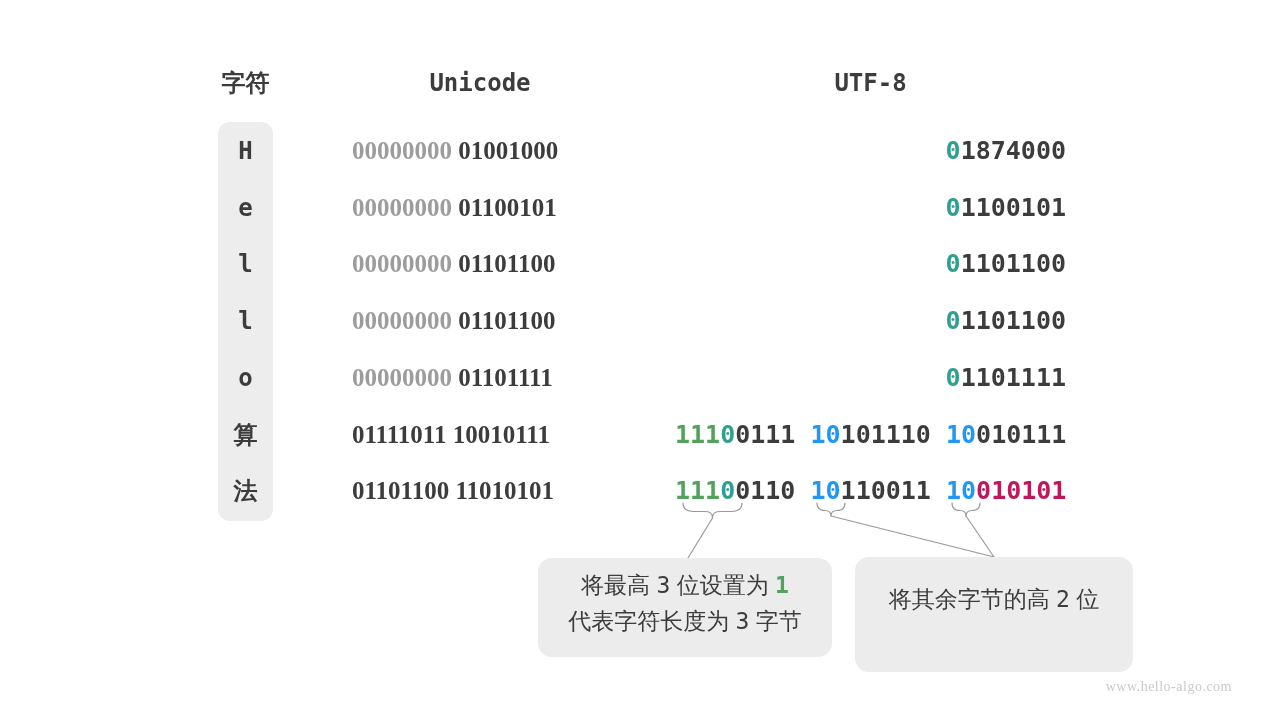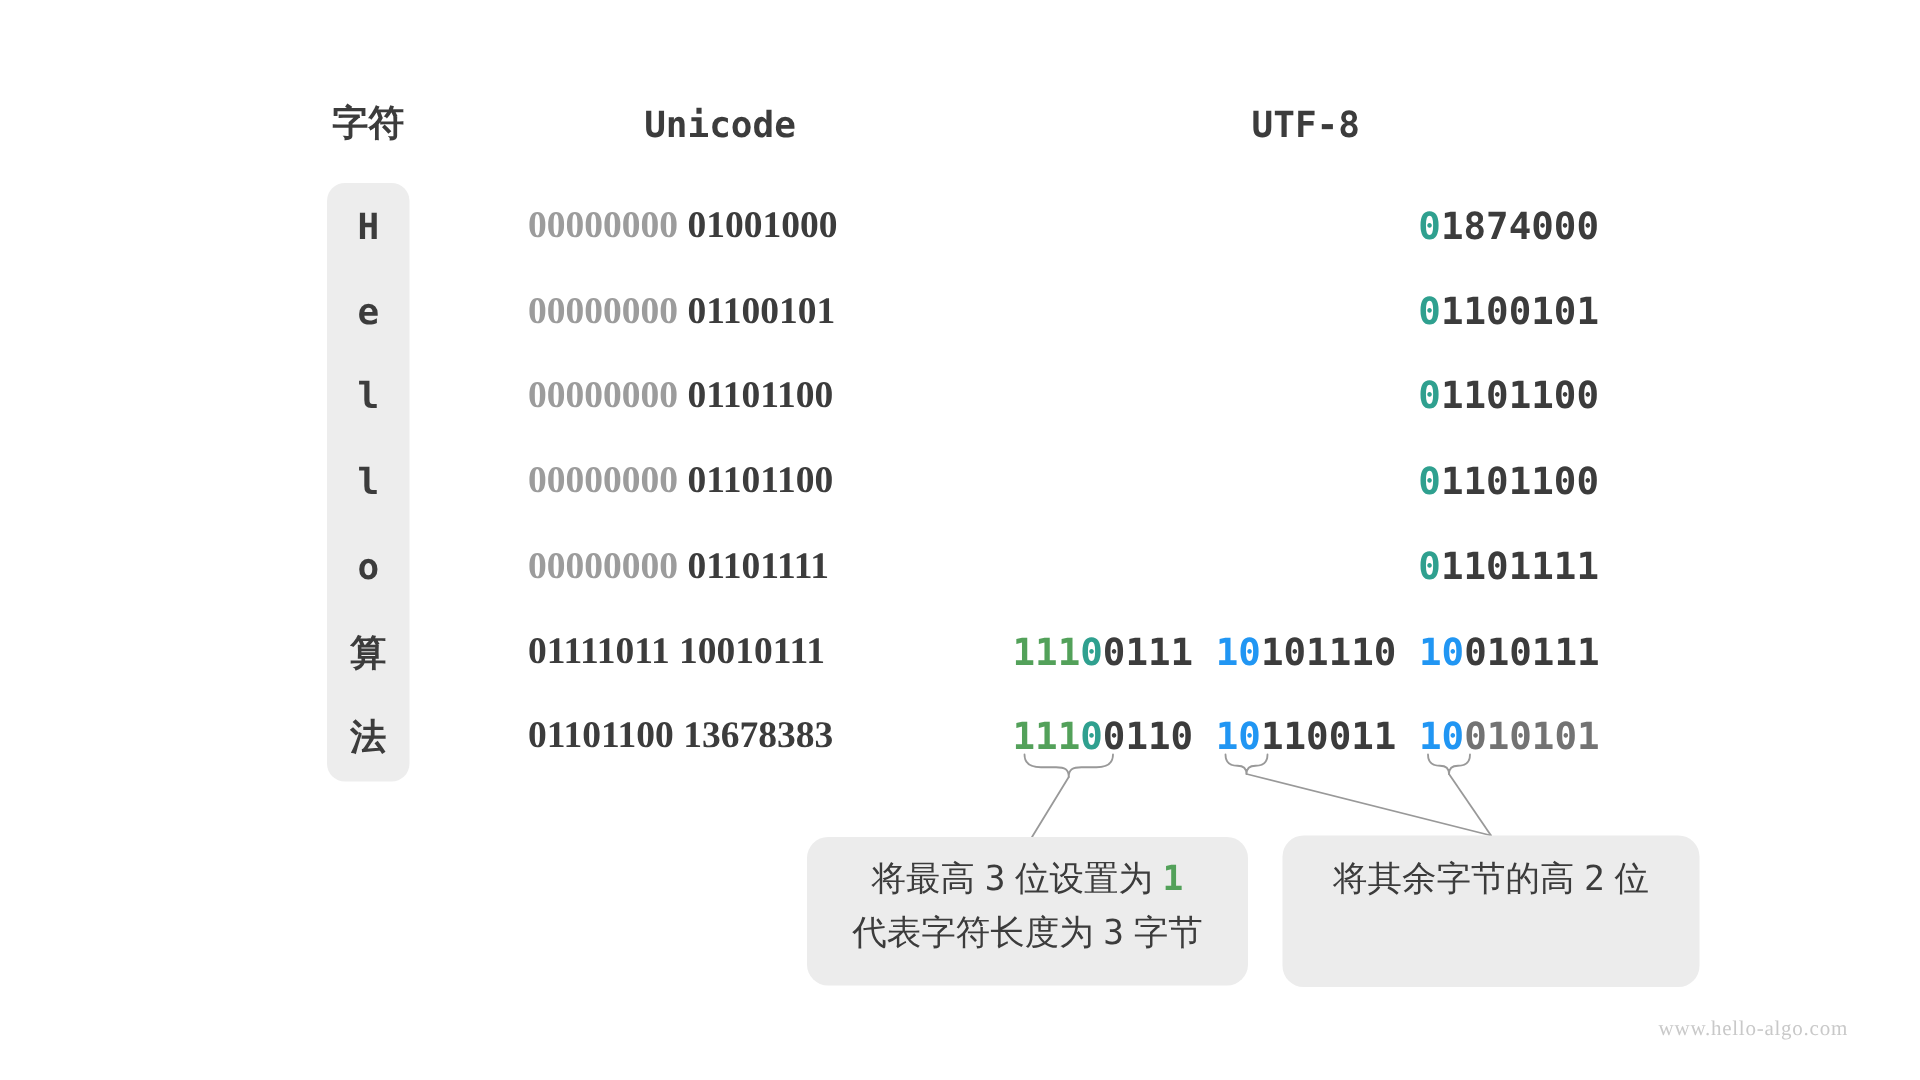--- a/index.html
+++ b/index.html
@@ -14,21 +14,21 @@
   .row{position:absolute;left:0;height:28px;line-height:28px;width:1280px;}
   .cell{position:absolute;top:0;height:28px;white-space:pre;}
   .cell-char{left:218px;width:55px;text-align:center;font-weight:bold;font-size:24px;
              font-family:"DejaVu Sans Mono","Liberation Sans",sans-serif;}
   .cell-unicode{left:352px;width:256px;font-family:Liberation Serif, serif;font-size:25px;font-weight:bold;}
   .cell-utf8{left:675px;width:391px;text-align:right;font-family:"DejaVu Sans Mono",monospace;font-size:25px;font-weight:bold;}
   .overlay{position:absolute;left:0;top:0;width:1280px;height:720px;pointer-events:none;}
   .callout{position:absolute;background:#ececec;border-radius:14px;text-align:center;
            font-size:23px;color:#3c3c3c;}
   .callout-1{left:538px;top:558px;width:294px;height:90px;padding-top:9px;box-sizing:content-box;}
-  .callout-2{left:855px;top:557px;width:278px;height:91px;padding-top:10px;box-sizing:content-box;}
+  .callout-2{left:855px;top:557px;width:278px;height:91px;padding-top:24px;box-sizing:content-box;}
   .callout .cline{height:36px;line-height:36px;white-space:pre;}
   .seg-mono{font-family:"DejaVu Sans Mono",monospace;}
   .seg-bold{font-weight:bold;}
   .watermark{position:absolute;right:48px;top:679px;font-family:Liberation Serif, serif;
              font-size:14px;color:#c9c9c9;letter-spacing:0.5px;}
 </style>
 </head>
 <body>
 
 <div class="page">
@@ -65,22 +65,22 @@
         <div class="cell cell-unicode"><span style="color: rgb(156, 156, 156);">00000000</span><span style="color: rgb(60, 60, 60);"> 01101111</span></div>
         <div class="cell cell-utf8"><span style="color: rgb(47, 160, 143);">0</span><span style="color: rgb(60, 60, 60);">1101111</span></div>
       </div>
       <div class="row" style="top: 420.5px;">
         <div class="cell cell-char">算</div>
         <div class="cell cell-unicode"><span style="color: rgb(60, 60, 60);">01111011 10010111</span></div>
         <div class="cell cell-utf8"><span style="color: rgb(83, 161, 90);">111</span><span style="color: rgb(47, 160, 143);">0</span><span style="color: rgb(60, 60, 60);">0111</span> <span style="color: rgb(33, 150, 243);">10</span><span style="color: rgb(60, 60, 60);">101110</span> <span style="color: rgb(33, 150, 243);">10</span><span style="color: rgb(60, 60, 60);">010111</span></div>
       </div>
       <div class="row" style="top: 477.2px;">
         <div class="cell cell-char">法</div>
-        <div class="cell cell-unicode"><span style="color: rgb(60, 60, 60);">01101100 13678383</span></div>
-        <div class="cell cell-utf8"><span style="color: rgb(83, 161, 90);">111</span><span style="color: rgb(47, 160, 143);">0</span><span style="color: rgb(60, 60, 60);">0110</span> <span style="color: rgb(33, 150, 243);">10</span><span style="color: rgb(60, 60, 60);">110011</span> <span style="color: rgb(33, 150, 243);">10</span><span style="color: #737373;">010101</span></div>
+        <div class="cell cell-unicode"><span style="color: rgb(60, 60, 60);">01101100 11010101</span></div>
+        <div class="cell cell-utf8"><span style="color: rgb(83, 161, 90);">111</span><span style="color: rgb(47, 160, 143);">0</span><span style="color: rgb(60, 60, 60);">0110</span> <span style="color: rgb(33, 150, 243);">10</span><span style="color: rgb(60, 60, 60);">110011</span> <span style="color: rgb(33, 150, 243);">10</span><span style="color: #be185d;">010101</span></div>
       </div>
     </div>
 
   <svg class="overlay" width="1280" height="720" viewBox="0 0 1280 720" fill="none" stroke="#999999" stroke-width="1.2" stroke-linecap="round" stroke-linejoin="round">
     <path d="M 683 503 C 683 509 687 511.5 694 511.5 L 704 511.5 C 710 511.5 712.5 513 712.5 518 C 712.5 513 715 511.5 721 511.5 L 731 511.5 C 738 511.5 742 509 742 503"></path>
     <path d="M 817 503 C 817 508 820 510.5 825 510.5 C 829 510.5 831 512 831 516 C 831 512 833 510.5 837 510.5 C 842 510.5 845 508 845 503"></path>
     <path d="M 952 503 C 952 508 955 510.5 960 510.5 C 964 510.5 966 512 966 516 C 966 512 968 510.5 972 510.5 C 977 510.5 980 508 980 503"></path>
     <path d="M 712.5 518 L 688 558"></path>
     <path d="M 831 516 L 994 557"></path>
     <path d="M 966 516 L 994 557"></path>

